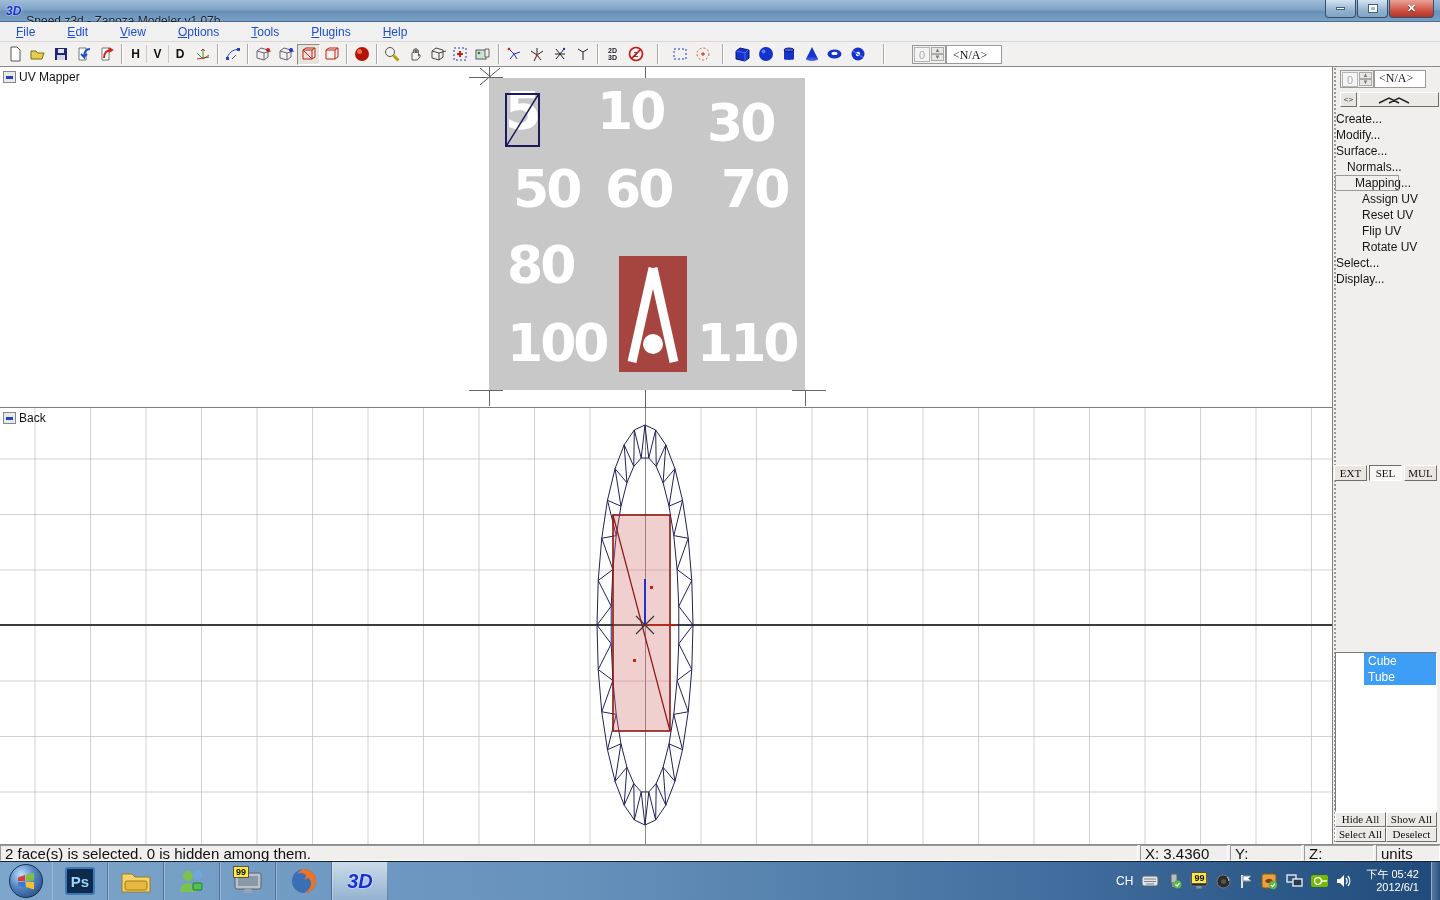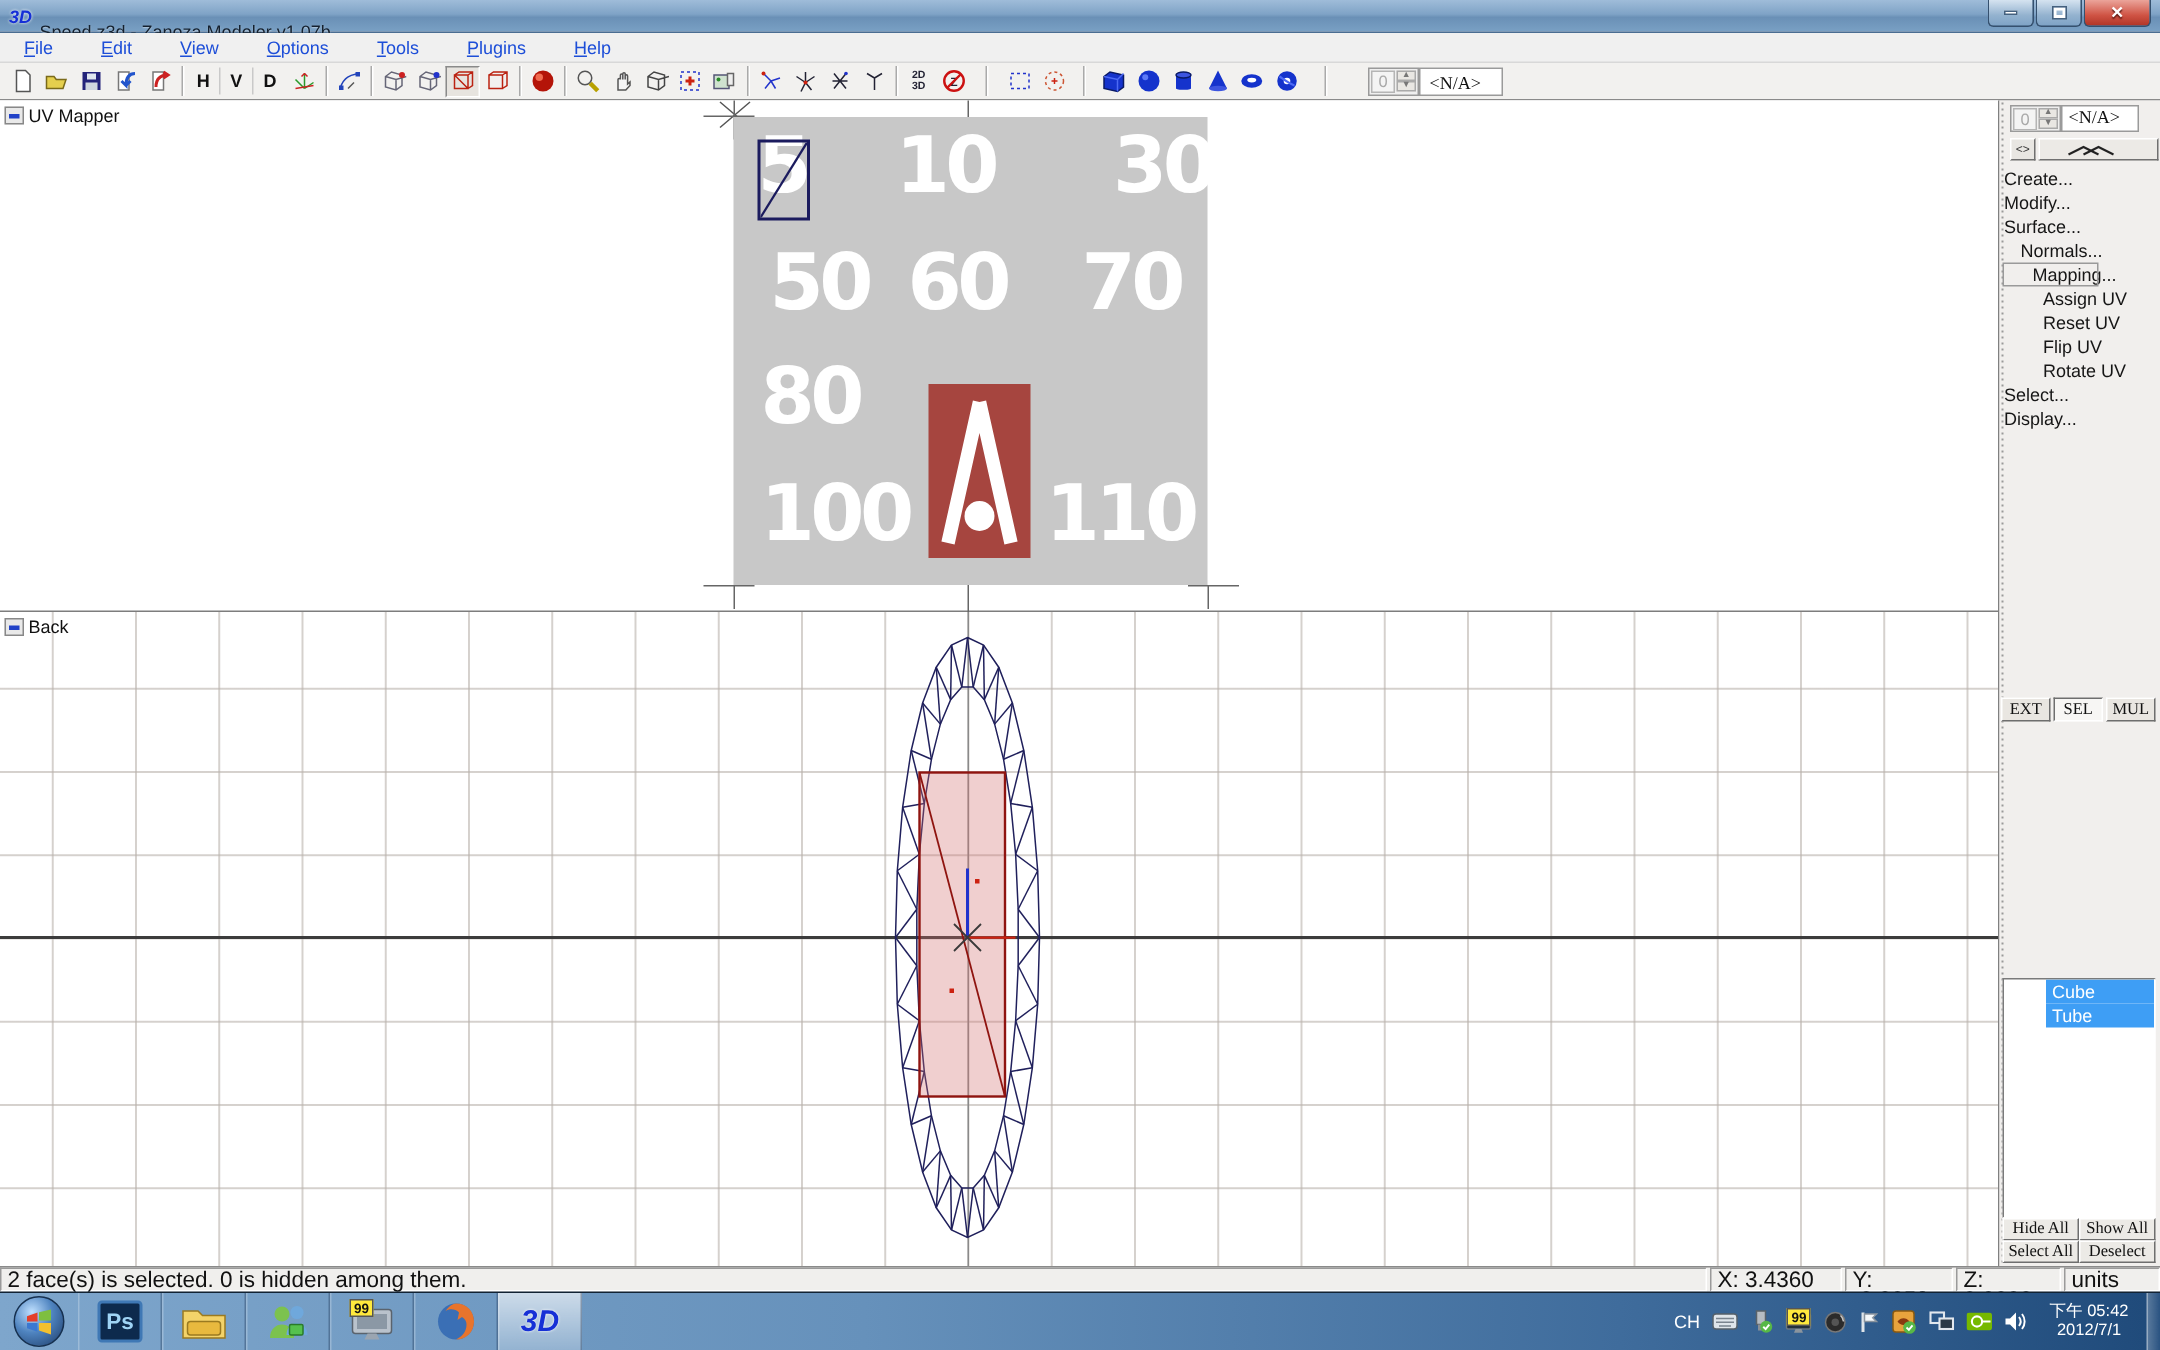--- a/index.html
+++ b/index.html
@@ -139,21 +139,21 @@
   .task-cell.active{background:linear-gradient(rgba(255,255,255,.65),rgba(255,255,255,.25));}
   .ps-tile{width:30px;height:28px;background:#0d2a4d;border:2px solid #3f78b5;border-radius:3px;
     color:#9fd4f5;font-weight:bold;font-size:15px;display:flex;align-items:center;justify-content:center;}
   .zm-label{font-weight:bold;font-style:italic;font-size:20px;color:#1630d6;text-shadow:0 0 2px #fff;}
   .badge{position:absolute;font-size:9px;font-weight:bold;background:#ffe93d;color:#111;
     padding:0 2px;border:1px solid #555;line-height:10px;}
   .badge.tb{left:12px;top:4px;}
   .tray{margin-left:auto;display:flex;align-items:center;padding-right:4px;}
   .tray-item{margin:0 4px;display:flex;align-items:center;justify-content:center;}
   .tray-lang{color:#fff;font-size:12px;}
-  .clock{color:#fff;font-size:11px;line-height:13px;text-align:center;margin:0 8px 0 10px;}
+  .clock{color:#fff;font-size:11px;line-height:13px;text-align:right;margin:0 8px 0 10px;}
   .show-desktop{width:9px;background:linear-gradient(90deg,rgba(255,255,255,.25),rgba(255,255,255,.05));
     border-left:1px solid rgba(255,255,255,.5);}
 </style>
 </head>
 <body>
 
 <div id="app">
 
   <div class="titlebar">
     <span class="app-logo">3D</span>
@@ -406,21 +406,21 @@
       <div class="tick" style="left:469px;top:10px;width:34px;height:1px;"></div>
       <div class="tick" style="left:469px;top:323px;width:34px;height:1px;"></div>
       <div class="tick" style="left:792px;top:323px;width:34px;height:1px;"></div>
       <div class="tick" style="left:489px;top:323px;width:1px;height:16px;"></div>
       <div class="tick" style="left:645px;top:323px;width:1px;height:18px;"></div>
       <div class="tick" style="left:805px;top:323px;width:1px;height:16px;"></div>
 
       <div class="uv-texture">
         <span class="uv-num" style="left:16px;top:6px;">5</span>
         <span class="uv-num" style="left:108px;top:6px;">10</span>
-        <span class="uv-num" style="left:218px;top:6px;margin-left:35px;">30</span>
+        <span class="uv-num" style="left:218px;top:18px;">30</span>
         <span class="uv-num" style="left:24px;top:84px;">50</span>
         <span class="uv-num" style="left:116px;top:84px;">60</span>
         <span class="uv-num" style="left:232px;top:84px;">70</span>
         <span class="uv-num" style="left:18px;top:160px;">80</span>
         <span class="uv-num" style="left:18px;top:238px;">100</span>
         <span class="uv-num" style="left:208px;top:238px;">110</span>
         <div class="uv-logo">
           <svg width="68" height="116">
             <path d="M34 12L13 106M34 12l21 94" stroke="#fff" stroke-width="9" fill="none"></path>
             <circle cx="34" cy="88" r="10" fill="#fff"></circle>
@@ -688,18 +688,18 @@
           </svg>
       </span>
       <span class="tray-item">
         <svg width="16" height="14">
             <path d="M1 5h3l4-4v12L4 9H1z" fill="#fff"></path>
             <path d="M10 4a5 5 0 010 6M12 2a8 8 0 010 10" stroke="#fff" fill="none" stroke-width="1.3"></path>
           </svg>
       </span>
       <div class="clock">
         <div>下午 05:42</div>
-        <div>2012/7/1</div>
+        <div>2012/6/1</div>
       </div>
     </div>
     <div class="show-desktop"></div>
   </div>
 </div>
 
 </body></html>

